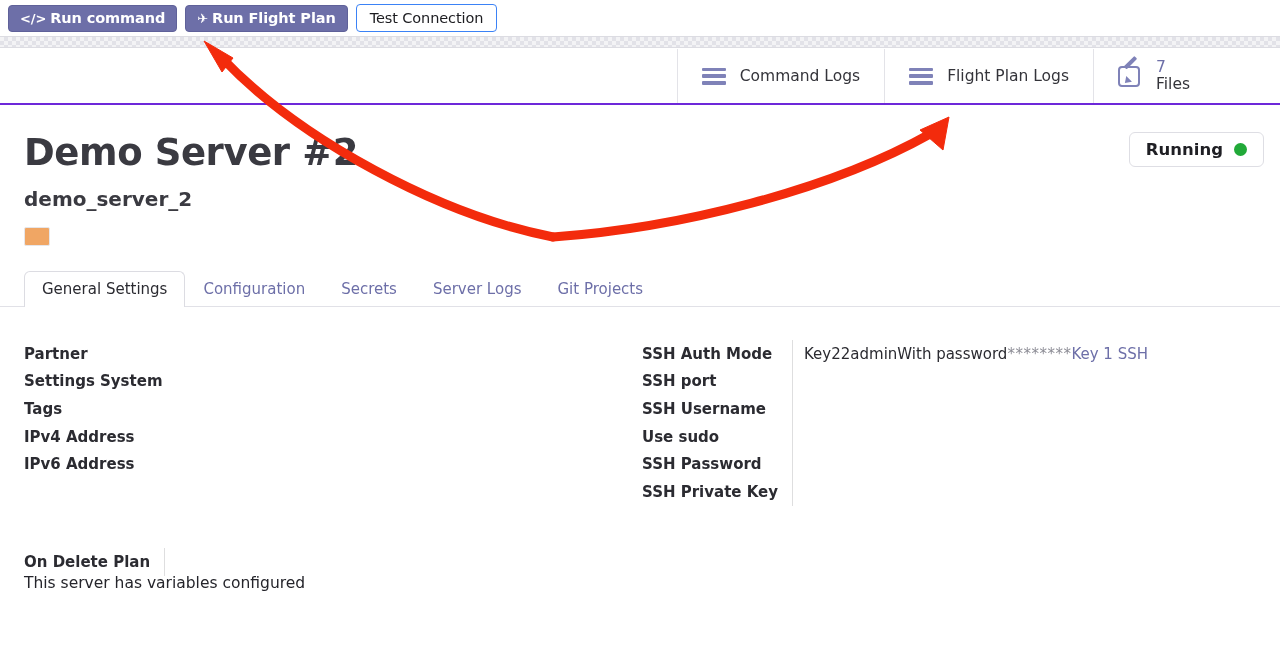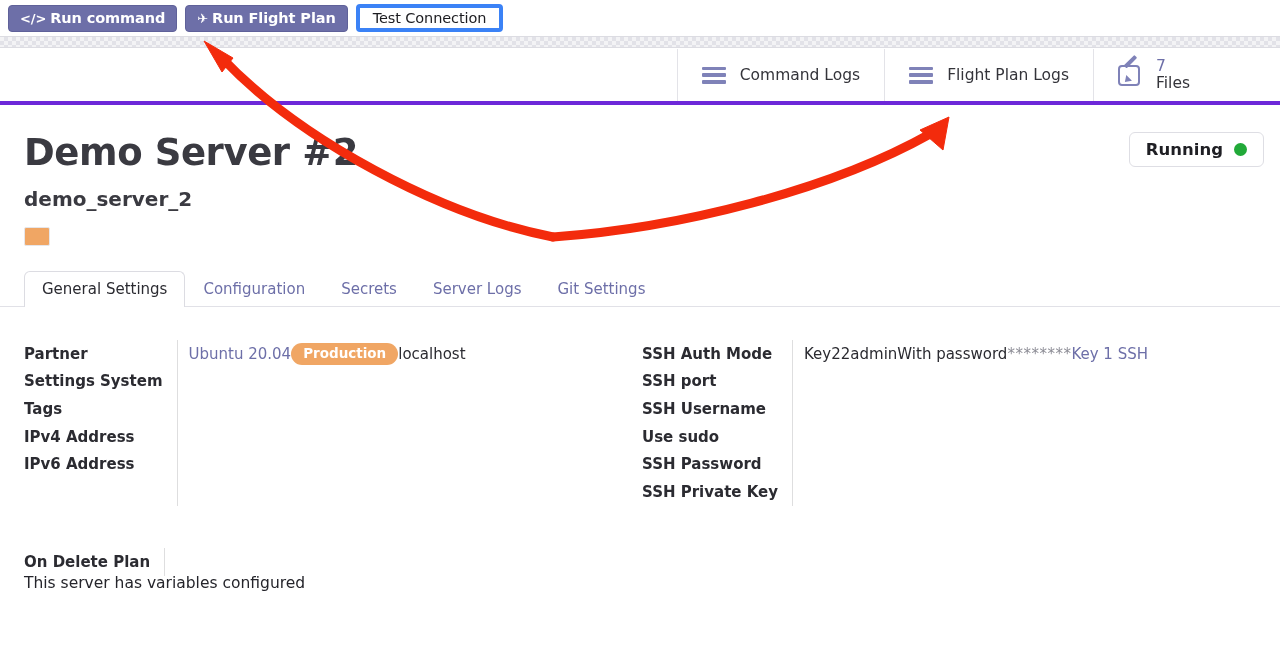--- a/index.html
+++ b/index.html
@@ -49,21 +49,21 @@
     border: 1px solid #5f6199;
     color: #ffffff;
   }
   .btn-primary .glyph {
     font-size: 13px;
     margin-right: 3px;
     font-weight: bold;
   }
   .btn-plain {
     background: #ffffff;
-    border: 4px solid #3b82f6;
+    border: 1px solid #3b82f6;
     color: #1c1c20;
     font-weight: normal;
     font-size: 14.5px;
     padding: 0 13px;
     height: 28px;
   }
 
   
   .checker-strip {
     position: absolute;
@@ -80,21 +80,21 @@
     border-bottom: 1px solid #dcdce2;
     box-sizing: border-box;
   }
 
   
   .logsbar {
     position: absolute;
     left: 0; top: 49px;
     width: 1280px;
     height: 56px;
-    border-bottom: 4px solid #6d28d9;
+    border-bottom: 2px solid #6d28d9;
     box-sizing: border-box;
     display: flex;
     justify-content: flex-end;
     align-items: stretch;
   }
   .logs-cell {
     display: flex;
     align-items: center;
     gap: 14px;
     padding: 0 24px;
@@ -381,40 +381,31 @@
     <span>Running</span>
     <span class="dot-green" style="background: rgb(33, 169, 56);"></span>
   </div>
 </div>
 
 <div class="tabs" id="tabbar">
     <div class="tab active"><span>General Settings</span></div>
     <div class="tab"><span>Configuration</span></div>
     <div class="tab"><span>Secrets</span></div>
     <div class="tab"><span>Server Logs</span></div>
-    <div class="tab"><span>Git Settings</span></div>
+    <div class="tab"><span>Git Projects</span></div>
   </div>
 
 <div class="details">
   <div class="detail-col left">
     <div class="labels" id="left-labels">
         <div class="cell">Partner</div>
         <div class="cell">Settings System</div>
         <div class="cell">Tags</div>
         <div class="cell">IPv4 Address</div>
         <div class="cell">IPv6 Address</div>
-      </div>
-    <div class="values" id="left-values">
-        <div class="cell"></div>
-        <div class="cell link">Ubuntu 20.04</div>
-        <div class="cell">
-          <span class="pill">Production</span>
-        </div>
-        <div class="cell">localhost</div>
-        <div class="cell"></div>
       </div>
   </div>
   <div class="detail-col right">
     <div class="labels" id="right-labels">
         <div class="cell">SSH Auth Mode</div>
         <div class="cell">SSH port</div>
         <div class="cell">SSH Username</div>
         <div class="cell">Use sudo</div>
         <div class="cell">SSH Password</div>
         <div class="cell">SSH Private Key</div>

